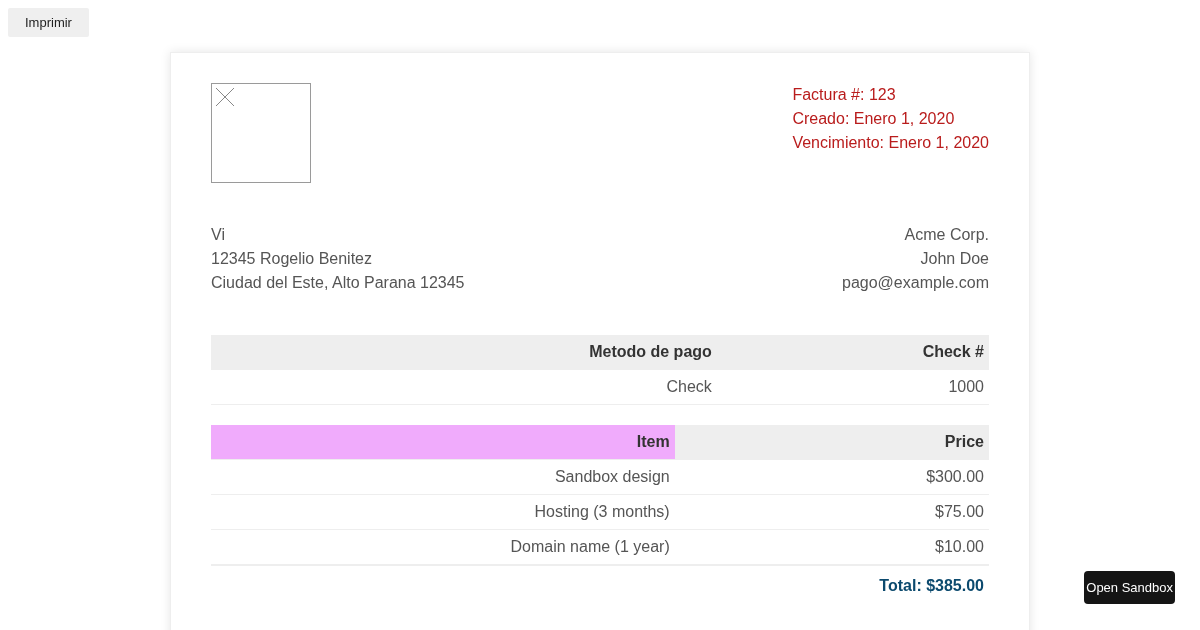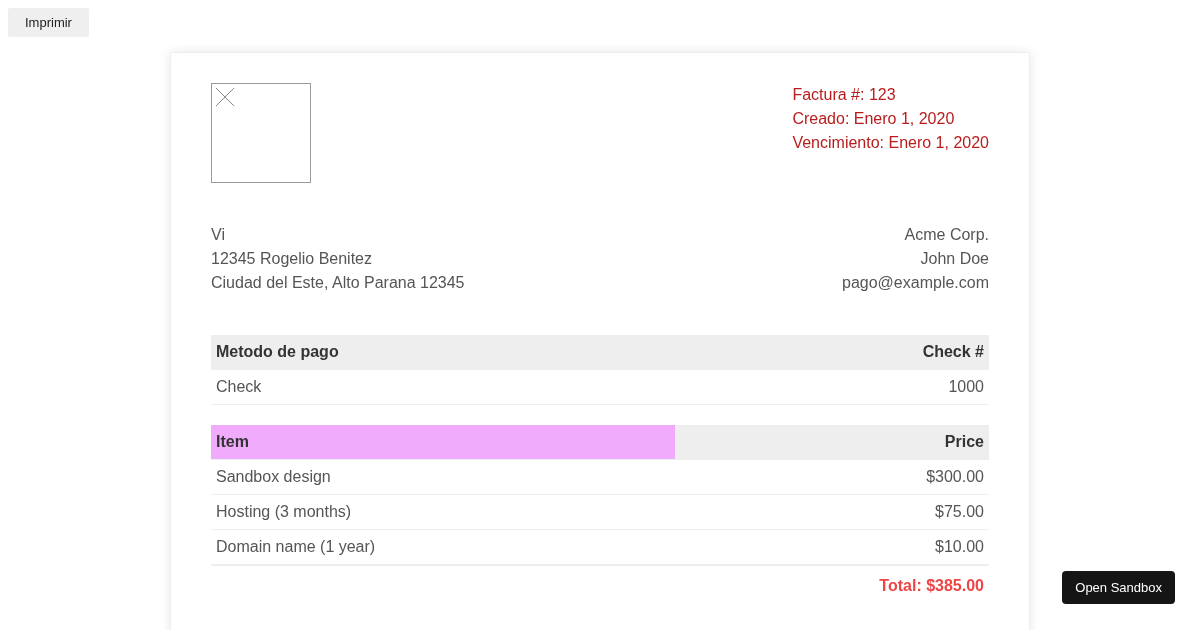--- a/index.html
+++ b/index.html
@@ -80,41 +80,42 @@
     }
     table {
       width: 100%;
       border-collapse: collapse;
       margin-bottom: 20px;
     }
     table td {
       padding: 5px 5px;
       vertical-align: top;
       border-bottom: 1px solid #eee;
+      text-align: right;
     }
     table td:last-child {
       text-align: right;
     }
     .total-row {
       border-top: 2px solid #eee;
       font-weight: bold;
-      color: #ef4444;
+      color: #0c4a6e;
     }
     .total-row td {
       border-bottom: none;
       padding-top: 8px;
     }
     .sandbox-btn {
       position: absolute;
       right: 25px;
       bottom: 26px;
       background: #151515;
       color: #fff;
       border: none;
-      padding: 9px 13px;
+      padding: 9px 2px;
       font-size: 13px;
       border-radius: 4px;
       cursor: pointer;
       font-family: inherit;
     }
   </style>
 </head>
 <body>
 
 <button class="print-btn">Imprimir</button>

